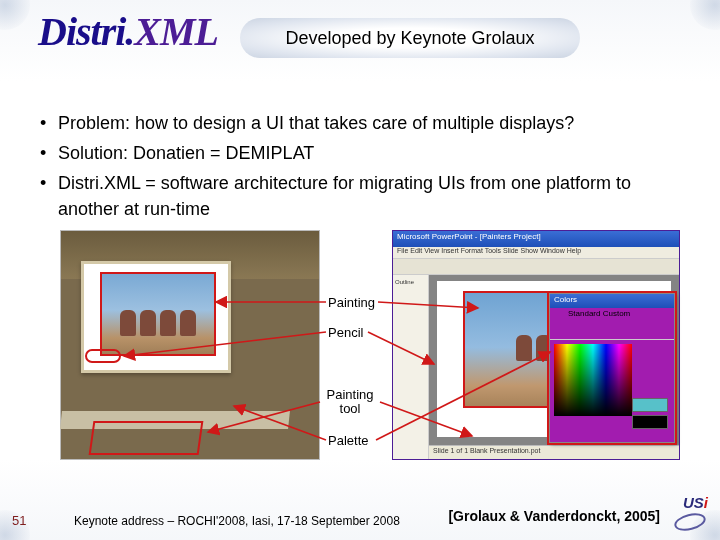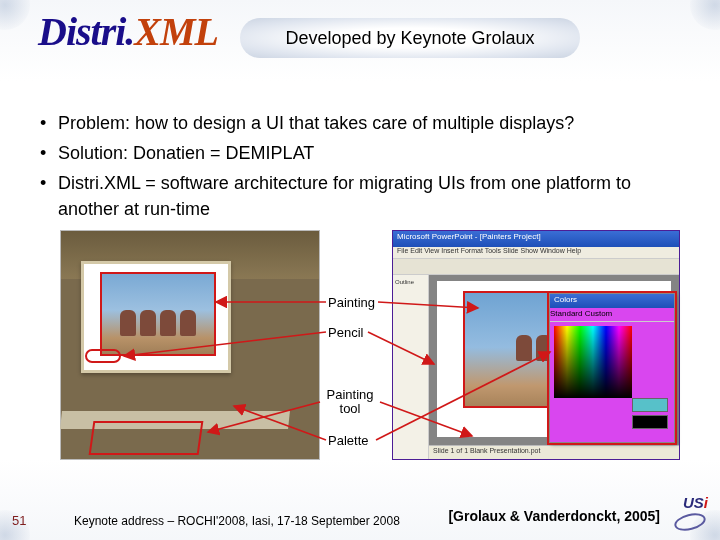--- a/index.html
+++ b/index.html
@@ -27,21 +27,21 @@
     position: absolute;
     top: 8px;
     left: 38px;
     font-family: Georgia, 'Times New Roman', serif;
     font-weight: 900;
     font-size: 40px;
     letter-spacing: -1px;
     color: #1a0e8a;
     font-style: italic;
   }
-  .logo .xml { color: #c2410c; margin-top: 7px; }
+  .logo .xml { color: #4c1d95; margin-top: 7px; }
 
   .title-pill {
     position: absolute;
     top: 18px;
     left: 240px;
     width: 340px;
     height: 40px;
     border-radius: 22px;
     background: radial-gradient(ellipse at center, #ffffff 35%, #dfe5ef 75%, #cbd4e2 100%);
     display: flex;
@@ -201,36 +201,36 @@
     background: linear-gradient(to bottom, #6fa3d2 0%, #94bce0 48%, #c0986f 82%, #a8835a 100%);
     outline: 2px solid #d01818;
   }
   .ss-slide-img .figures { top: 42px; }
   .ss-panel {
     position: absolute;
     right: 4px;
     top: 18px;
     width: 126px;
     height: 150px;
-    background: #d946ef;
+    background: #a21caf;
     border: 1px solid #888;
     box-shadow: 2px 2px 4px rgba(0,0,0,0.3);
     outline: 2px solid #d01818;
   }
   .ss-panel-title {
     height: 14px;
     background: linear-gradient(to bottom, #3a6ed5, #1e4fb8);
     font-size: 8px;
     color: #fff;
     padding: 1px 4px;
   }
   .ss-panel-tabs {
-    height: 14px;
+    height: 32px;
     font-size: 8px;
-    padding: 1px 0;
+    padding: 1px 18px;
     border-bottom: 1px solid #ccc;
   }
   .picker {
     margin: 4px;
     width: 78px;
     height: 72px;
     background:
       linear-gradient(to bottom, rgba(0,0,0,0), rgba(0,0,0,1)),
       linear-gradient(to right, #ff0000, #ffff00, #00ff00, #00ffff, #0000ff, #ff00ff, #ff0000);
   }

